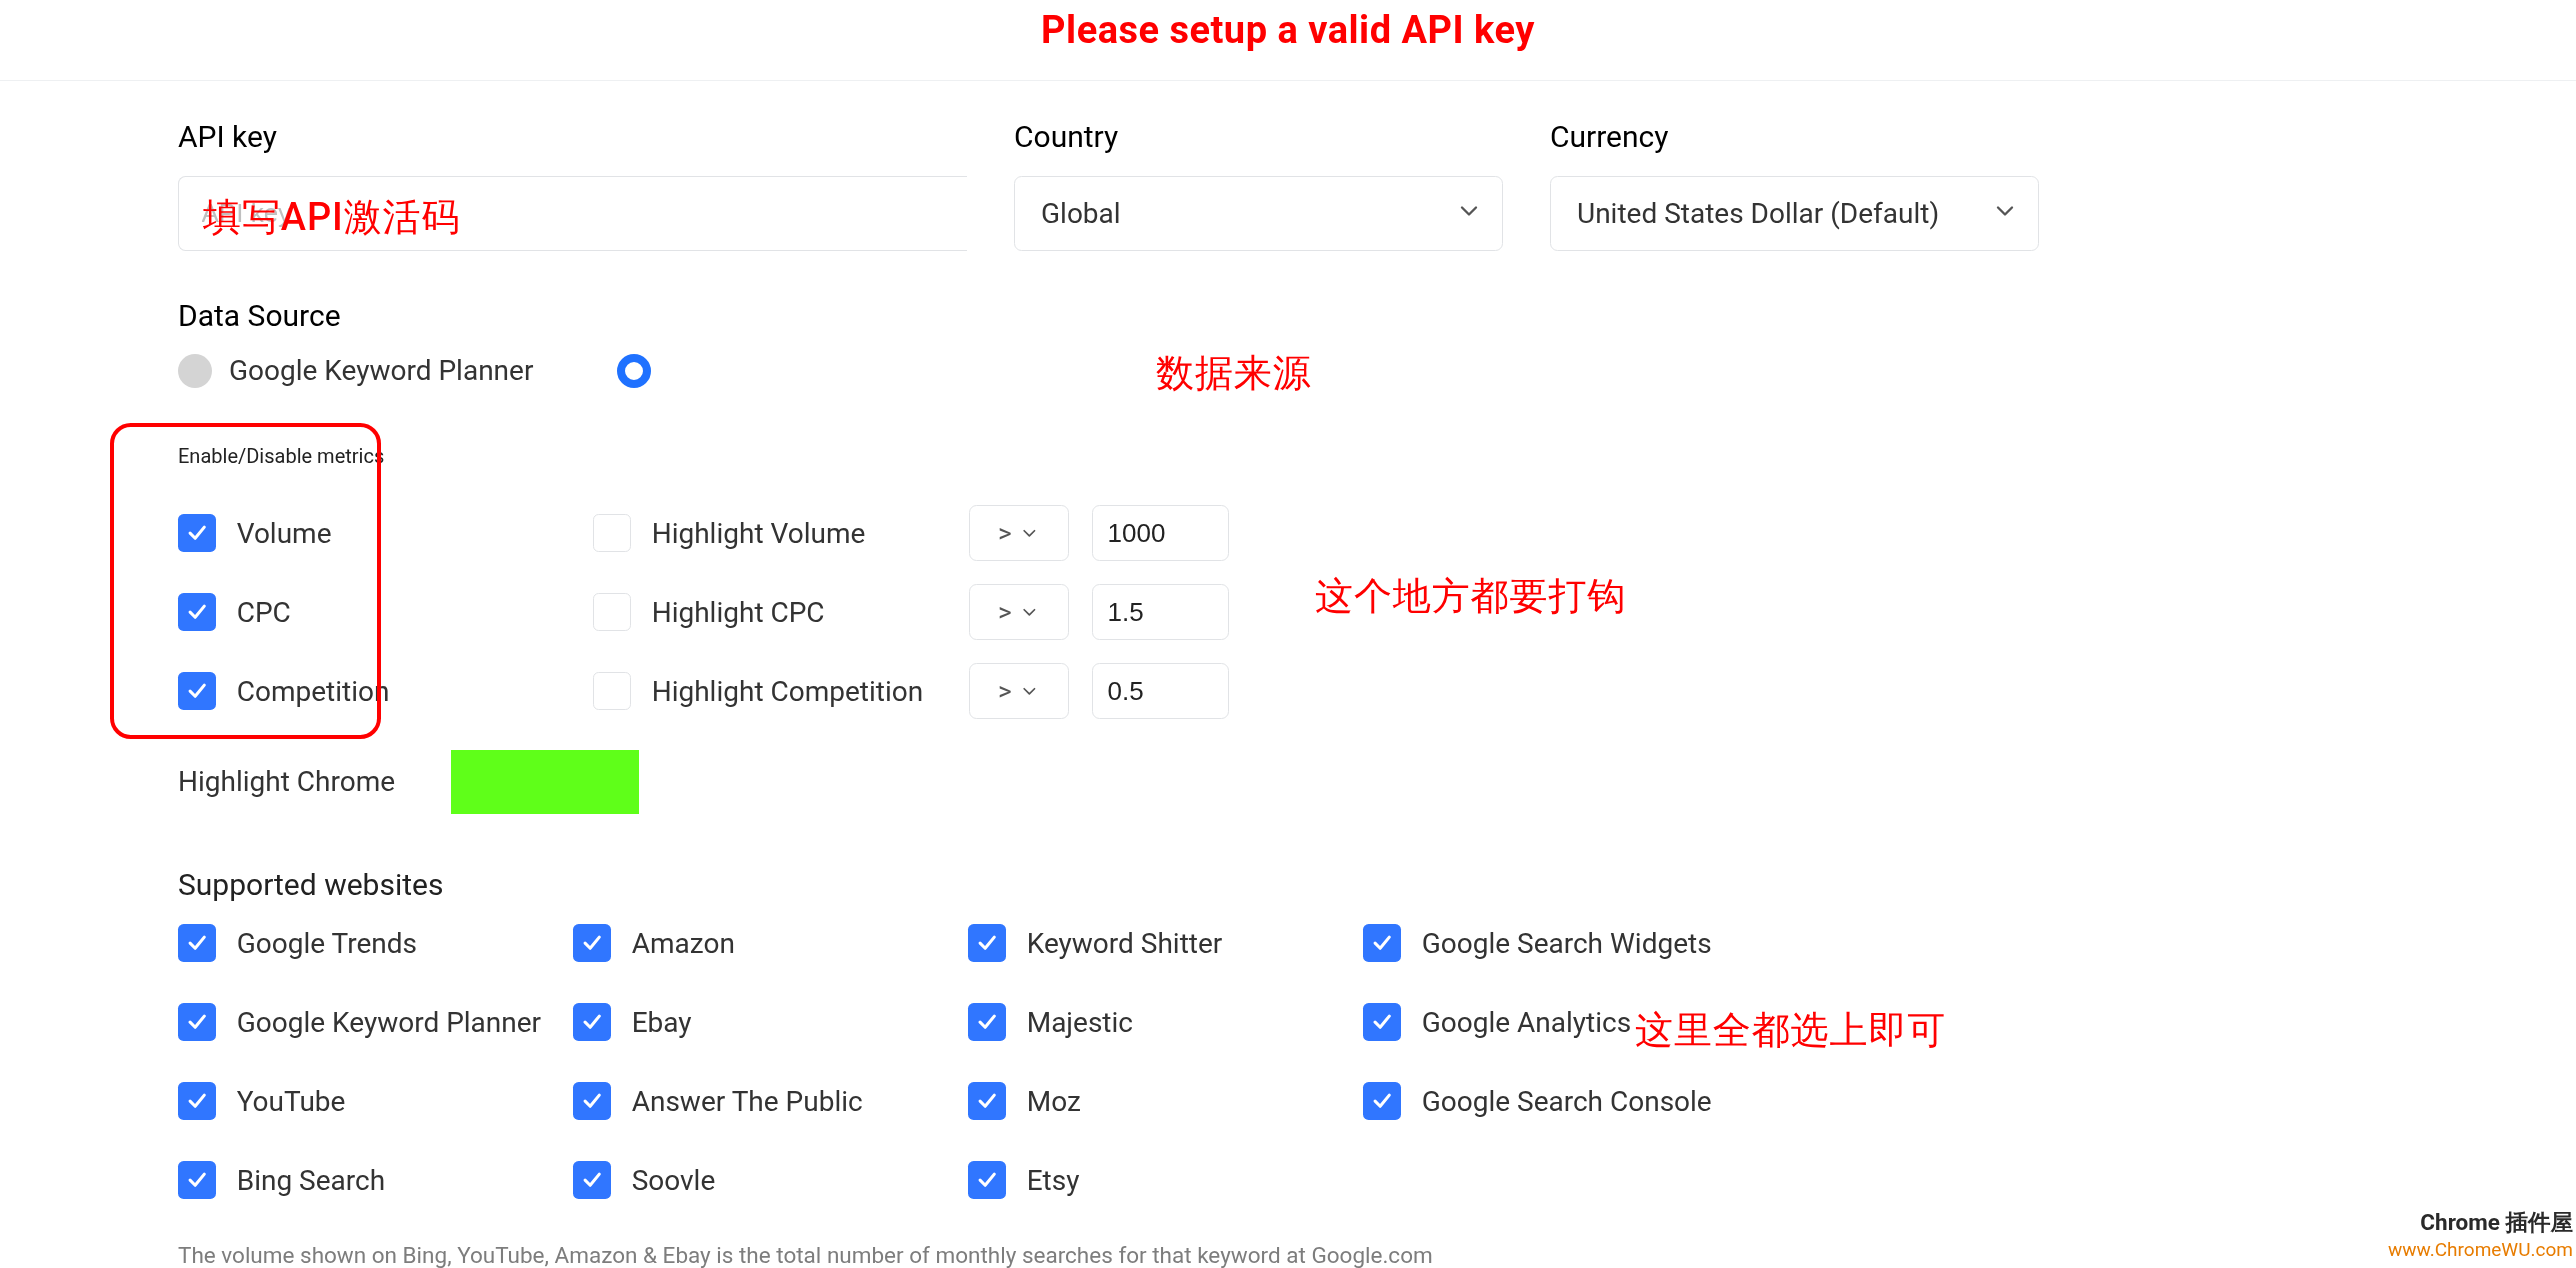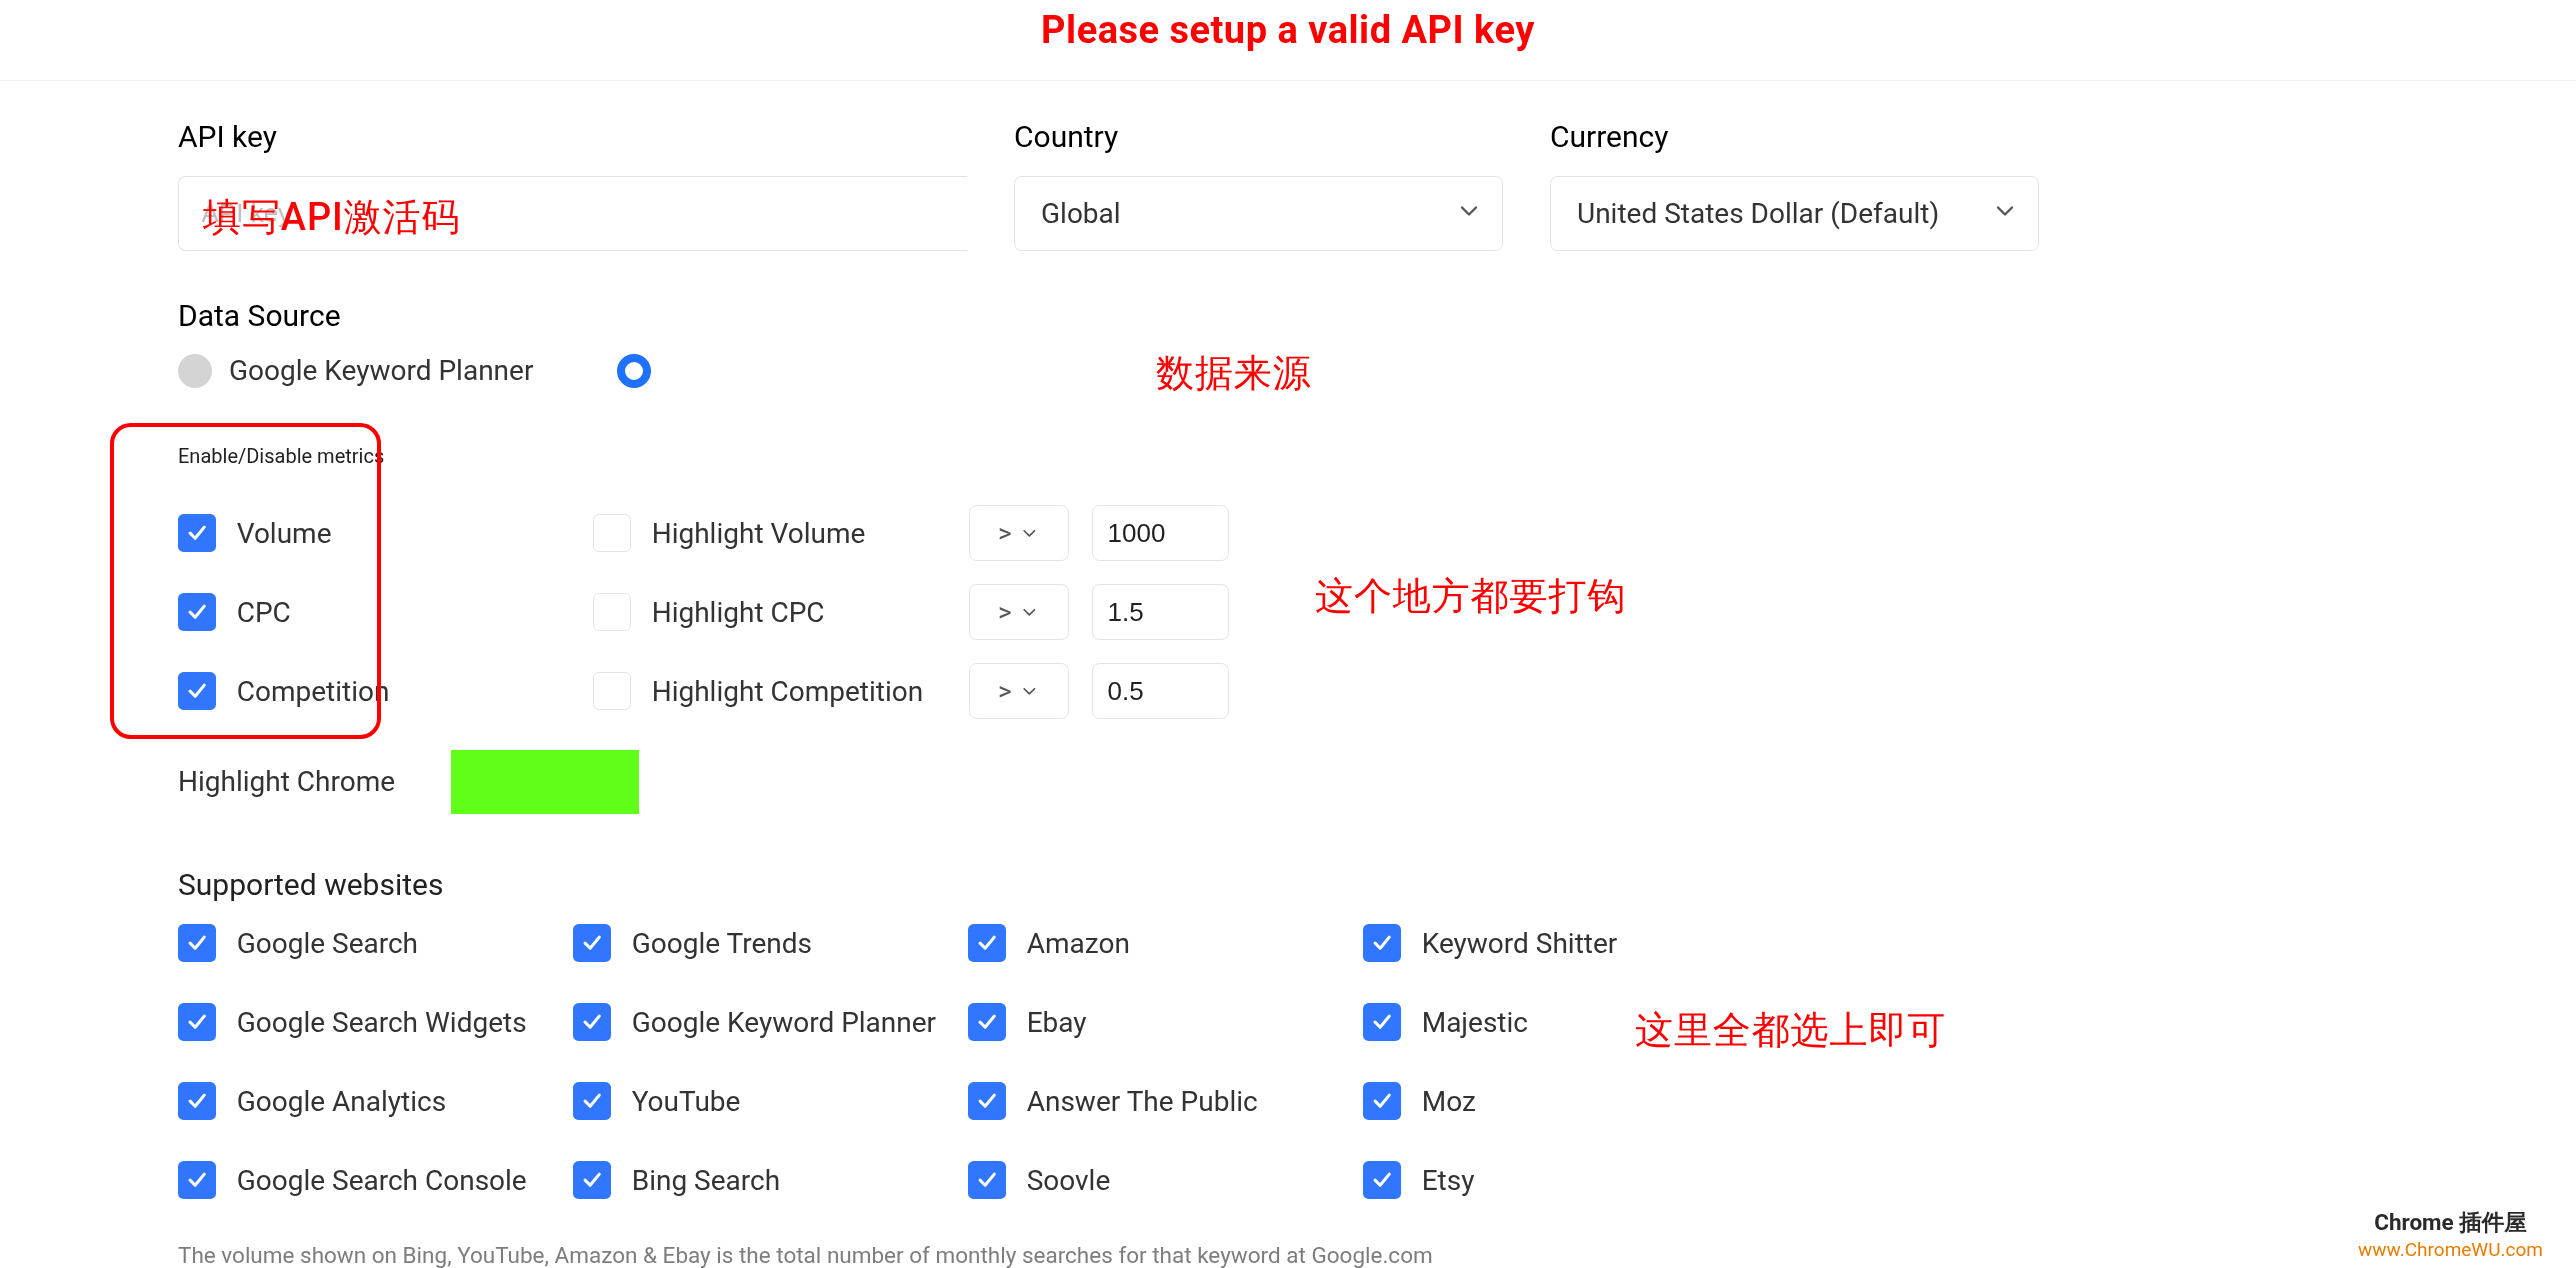--- a/index.html
+++ b/index.html
@@ -125,21 +125,21 @@
   .hc-row { display: flex; align-items: center; gap: 56px; margin-top: 9.4px; }
   .hc-swatch { width: 188px; height: 64px; background: #5fff19; cursor: pointer; }
   
   .sites-h { font-size: 30px; margin: 53px 0 22.5px 0; }
   .sites-grid { display: grid; grid-template-columns: 395px 395px 395px 395px; row-gap: 41px; }
   .site { display: flex; align-items: center; }
   .site-txt { font-size: 28px; color: #333; }
   .footnote { font-size: 22.5px; color: #7d7d7d; margin-top: 43px; }
   
   .ann { position: absolute; color: #ff0000; font-size: 38px; font-weight: 500; pointer-events: none; letter-spacing: 0.9px; }
-  .watermark { position: absolute; right: 33px; bottom: 7.5px; text-align: center; }
+  .watermark { position: absolute; right: 3px; bottom: 7.5px; text-align: right; }
   .watermark .wm1 { font-size: 22.5px; font-weight: 700; color: #2a2a2a; }
   .watermark .wm2 { font-size: 19px; color: #e77c00; }
 </style>
 </head>
 <body>
 
 <div class="banner">Please setup a valid API key</div>
 <hr class="top-rule">
 
 <div class="content">
@@ -264,28 +264,20 @@
   </div>
 
   <div class="sites-h">Supported websites</div>
   <div class="sites-grid" id="sites-grid">
       <div class="site">
         <span class="ck ck-on">
           <svg viewBox="0 0 24 24">
             <path d="M5 12l5 5 9-11" stroke="#fff" stroke-width="3" fill="none" stroke-linecap="round" stroke-linejoin="round"></path>
           </svg>
         </span>
-        <span class="site-txt">Google Search</span>
-      </div>
-      <div class="site">
-        <span class="ck ck-on">
-          <svg viewBox="0 0 24 24">
-            <path d="M5 12l5 5 9-11" stroke="#fff" stroke-width="3" fill="none" stroke-linecap="round" stroke-linejoin="round"></path>
-          </svg>
-        </span>
         <span class="site-txt">Google Trends</span>
       </div>
       <div class="site">
         <span class="ck ck-on">
           <svg viewBox="0 0 24 24">
             <path d="M5 12l5 5 9-11" stroke="#fff" stroke-width="3" fill="none" stroke-linecap="round" stroke-linejoin="round"></path>
           </svg>
         </span>
         <span class="site-txt">Amazon</span>
       </div>

